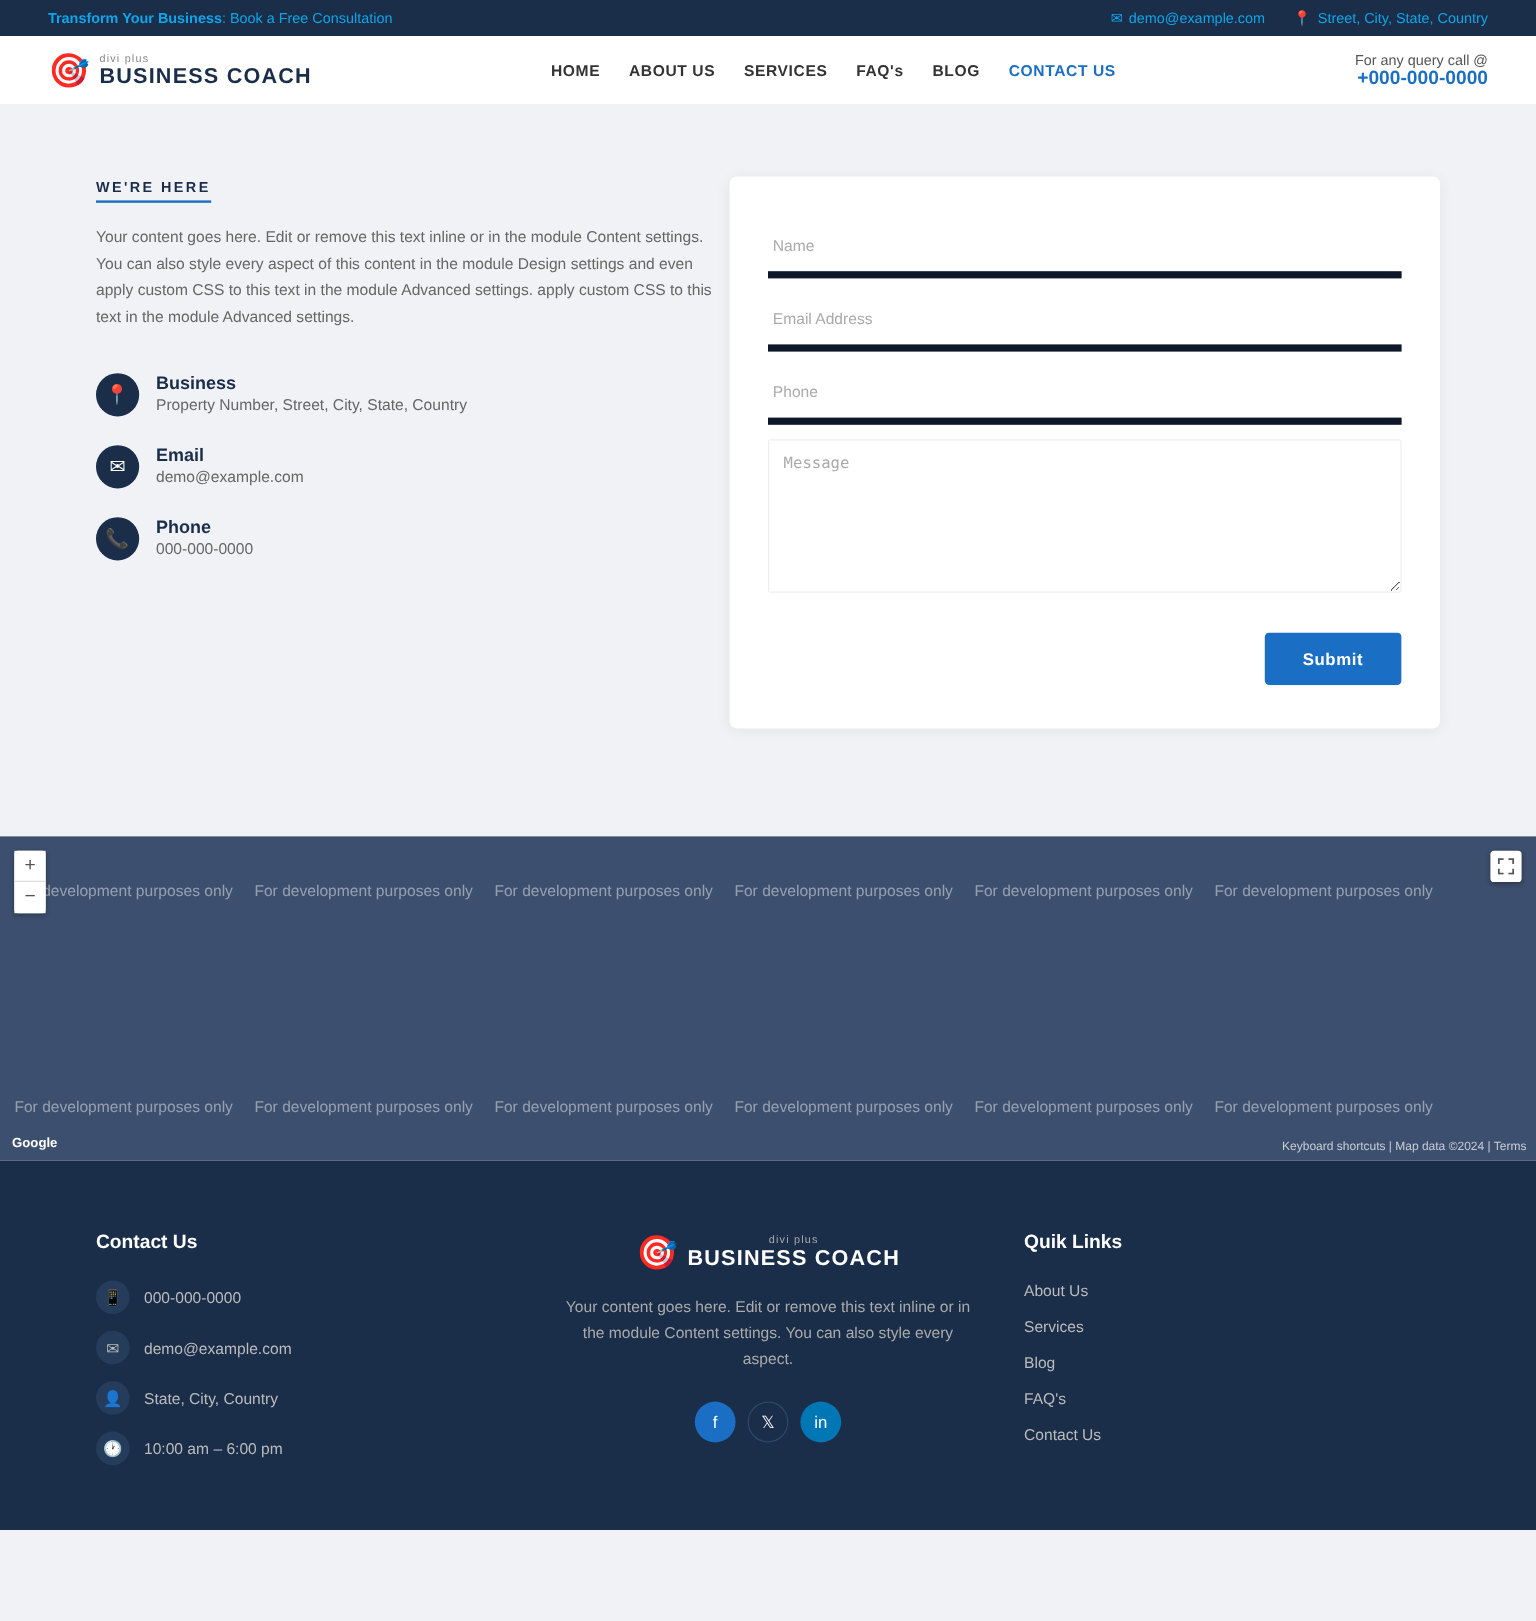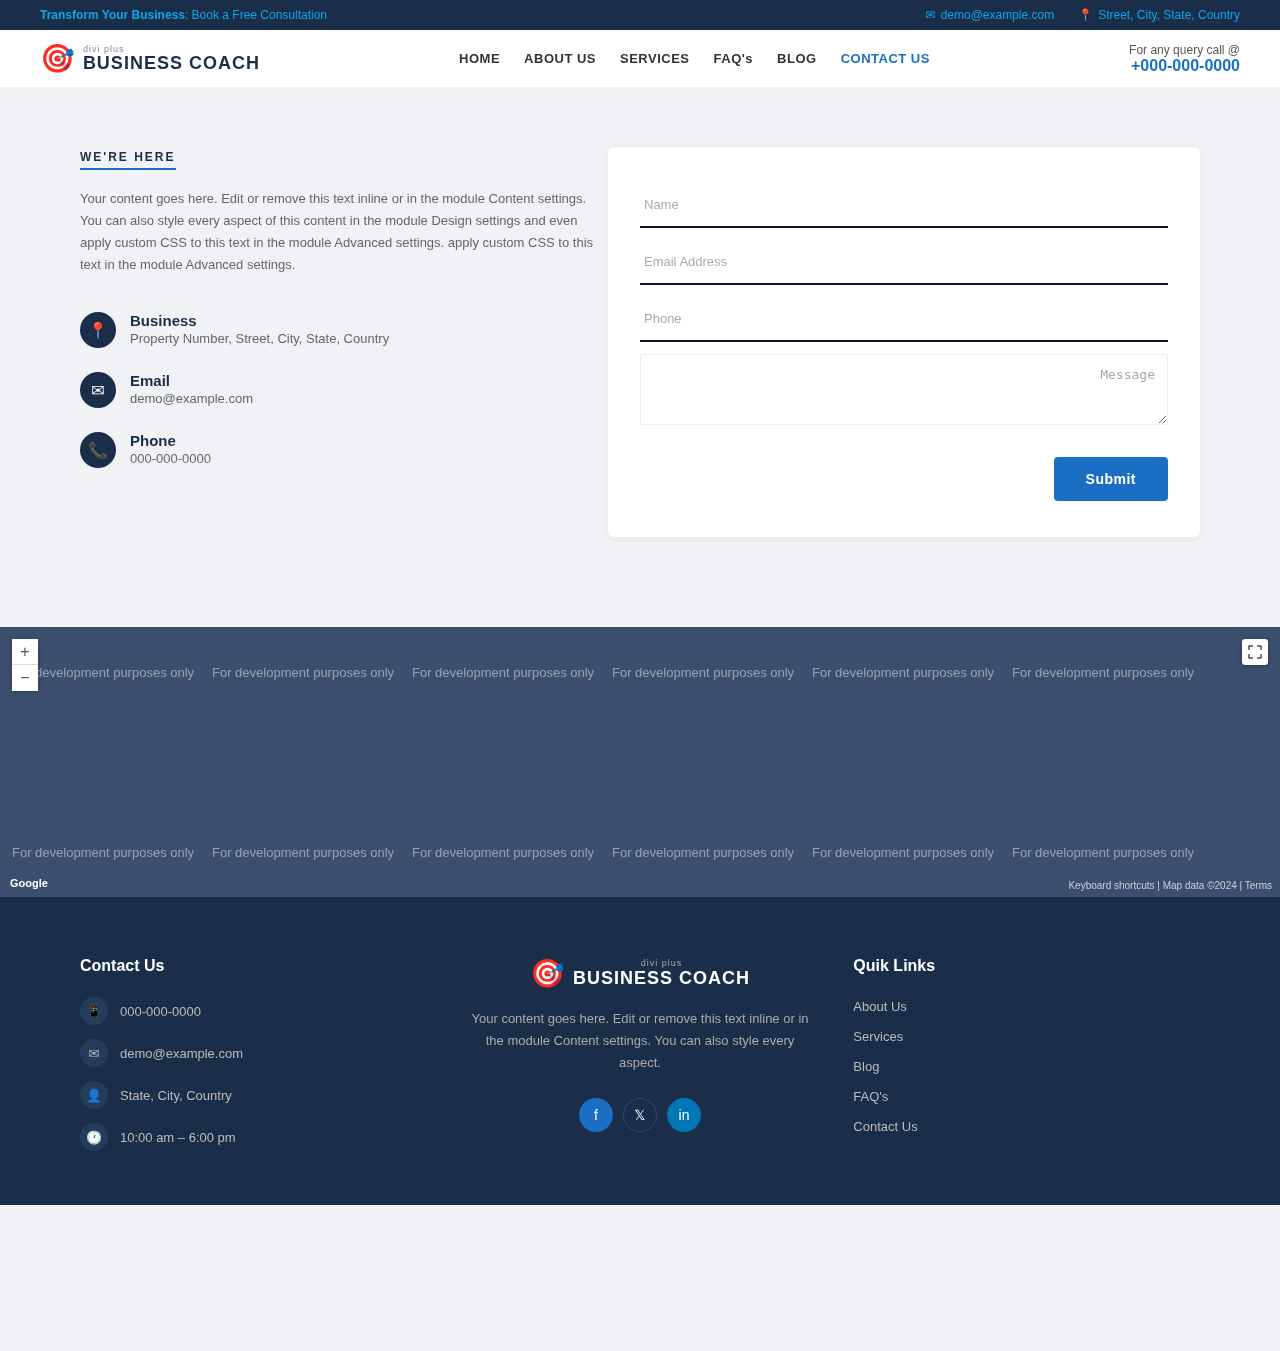--- a/index.html
+++ b/index.html
@@ -105,36 +105,35 @@
     .contact-right {
       flex: 1;
       background: #fff;
       border-radius: 6px;
       padding: 36px 32px;
       box-shadow: 0 2px 12px rgba(0,0,0,0.06);
     }
     .form-field {
       width: 100%;
       border: none;
-      border-bottom: 2px solid #0f172a;
+      border-bottom: 6px solid #0f172a;
       padding: 14px 4px;
       font-size: 13px;
       color: #888;
       background: transparent;
       margin-bottom: 12px;
       outline: none;
     }
     .form-field::placeholder { color: #aaa; }
     textarea.form-field {
       resize: vertical;
-      height: 71px;
+      height: 128px;
       border: 1px solid #eee;
       padding: 12px;
       border-radius: 2px;
-      text-align: right;
     }
     .submit-btn {
       background: #1a6fc4;
       color: #fff;
       border: none;
       padding: 14px 32px;
       font-size: 14px;
       font-weight: 600;
       border-radius: 4px;
       cursor: pointer;

